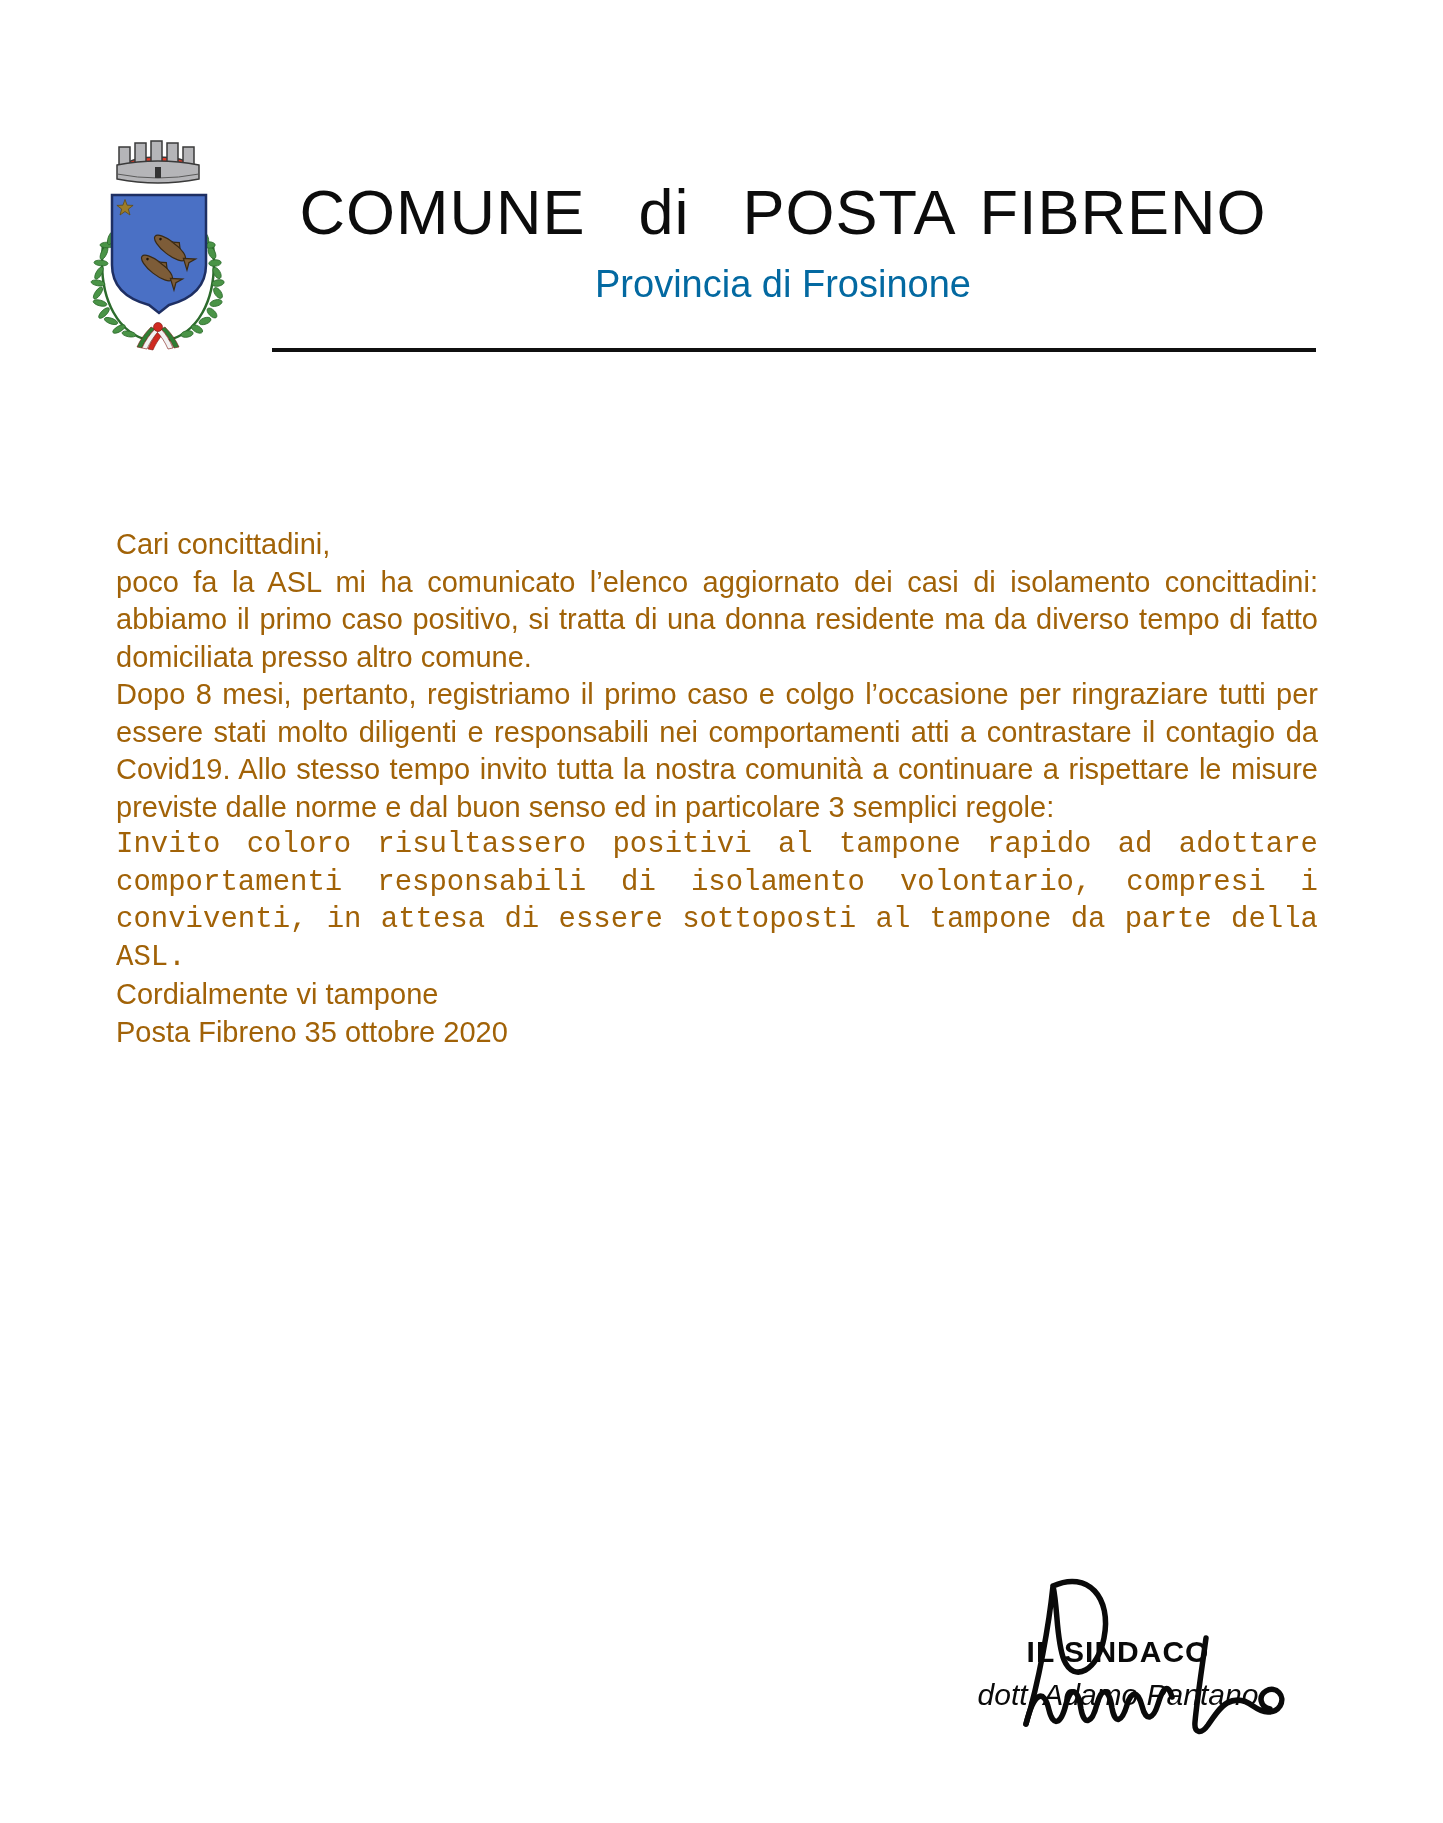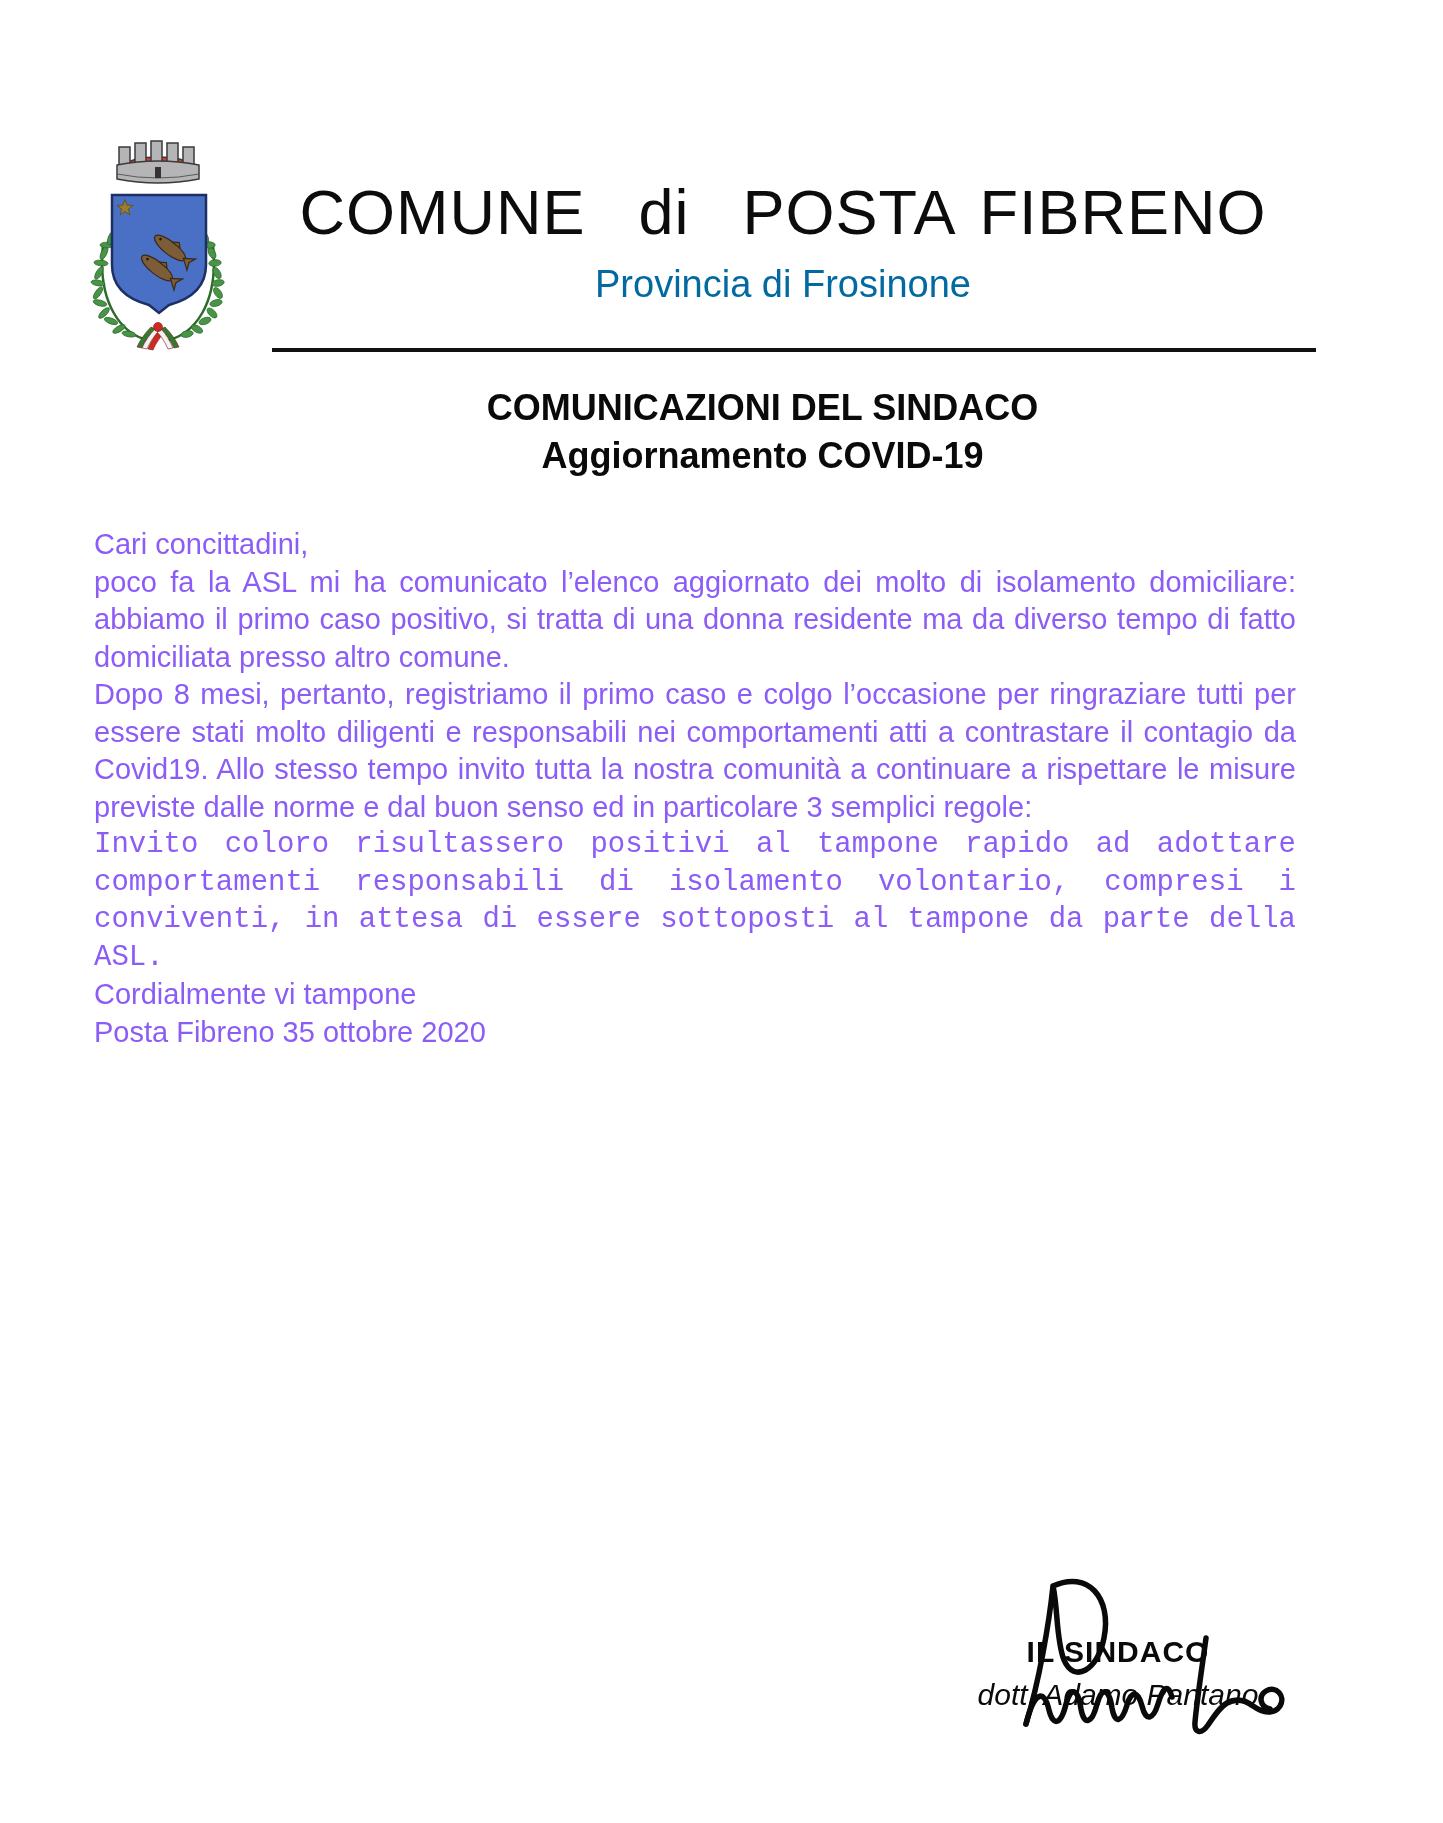--- a/index.html
+++ b/index.html
@@ -20,21 +20,21 @@
     white-space:pre;letter-spacing:1px;word-spacing:8px;line-height:72px;
   }
   .province{font-size:38px;color:#0369a1;margin-top:14px;line-height:44px;}
   .header-rule{position:absolute;left:272px;top:300px;width:1044px;height:4px;background:#101010;}
   
   .doc-title{
     position:absolute;left:210px;top:336px;width:1105px;
     text-align:center;font-weight:700;font-size:36px;line-height:48px;color:#0a0a0a;
   }
   
-  .body-col{position:absolute;left:94px;top:478px;width:1202px;font-size:29px;line-height:37.5px;color:#8b5cf6;}
+  .body-col{position:absolute;left:116px;top:478px;width:1202px;font-size:29px;line-height:37.5px;color:#a16207;}
   .body-col p{margin:0;}
   .para{text-align:justify;}
   .rules{margin-top:62px;padding-left:86px;}
   .rule{line-height:37.5px;}
   .para3{margin-top:48px;font-family:Liberation Mono, monospace;}
   .closing{margin-top:87px;}
   .dateline{margin-top:115px;}
   
   .sig-block{
     position:absolute;left:918px;top:1586px;width:400px;
@@ -124,28 +124,24 @@
       <circle cx="85" cy="194" r="4.5" fill="#cf2a21"></circle>
     </g>
   </svg>
 
   <div class="header-text">
     <div class="municipality">COMUNE  di  POSTA FIBRENO</div>
     <div class="province">Provincia di Frosinone</div>
   </div>
   <div class="header-rule"></div>
 
-  <div class="doc-title">
-    <div>COMUNICAZIONI DEL SINDACO</div>
-    <div>Aggiornamento COVID-19</div>
-  </div>
 
   <div class="body-col">
     <p class="salutation">Cari concittadini,</p>
-    <p class="para">poco fa la ASL mi ha comunicato l’elenco aggiornato dei molto di isolamento domiciliare: abbiamo il primo caso positivo, si tratta di una donna residente ma da diverso tempo di fatto domiciliata presso altro comune.</p>
+    <p class="para">poco fa la ASL mi ha comunicato l’elenco aggiornato dei casi di isolamento concittadini: abbiamo il primo caso positivo, si tratta di una donna residente ma da diverso tempo di fatto domiciliata presso altro comune.</p>
     <p class="para">Dopo 8 mesi, pertanto, registriamo il primo caso e colgo l’occasione per ringraziare tutti per essere stati molto diligenti e responsabili nei comportamenti atti a contrastare il contagio da Covid19. Allo stesso tempo invito tutta la nostra comunità a continuare a rispettare le misure previste dalle norme e dal buon senso ed in particolare 3 semplici regole:</p>
     <p class="para para3">Invito coloro risultassero positivi al tampone rapido ad adottare comportamenti responsabili di isolamento volontario, compresi i conviventi, in attesa di essere sottoposti al tampone da parte della ASL.</p>
     <p class="closing">Cordialmente vi tampone</p>
     <p class="dateline">Posta Fibreno 35 ottobre 2020</p>
   </div>
 
   <div class="sig-block">
     <div class="sig-role">IL SINDACO</div>
     <div class="sig-name">dott. Adamo Pantano</div>
   </div>

